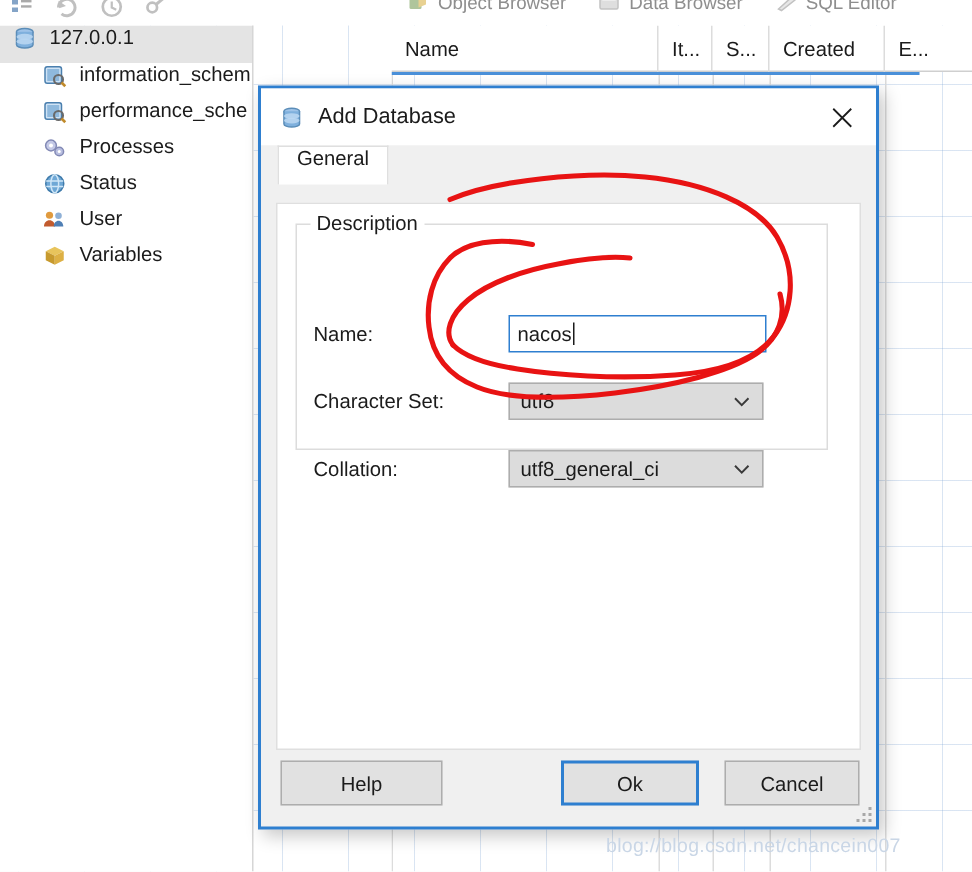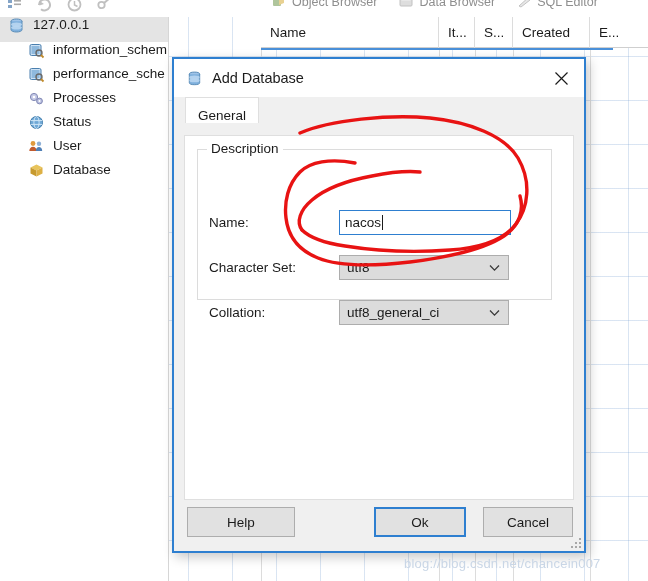--- a/index.html
+++ b/index.html
@@ -158,21 +158,21 @@
   .tabstrip {
     position: relative;
     height: 26px;
     background: #f0f0f0;
     padding-left: 11px;
     display: flex; align-items: flex-end;
   }
   .tab {
     height: 26px;
     padding: 0 12px;
-    display: flex; align-items: flex-end;
+    display: flex; align-items: flex-start;
     font-size: 13.5px;
     color: #1b1b1b;
     background: #f0f0f0;
   }
   .tab.active {
     background: #ffffff;
     border: 1px solid #dfdfdf;
     border-bottom: none;
   }
 
@@ -429,21 +429,21 @@
     </div>
 
     <div class="tree-row child">
       <span class="tree-ic">
         <svg width="17" height="17" viewBox="0 0 17 17">
           <path d="M2.5 5.5 L8.5 2.5 L14.5 5.5 L8.5 8.5 z" fill="#e8c45c"></path>
           <path d="M2.5 5.5 v6 L8.5 14.5 v-6 z" fill="#c79a2e"></path>
           <path d="M14.5 5.5 v6 L8.5 14.5 v-6 z" fill="#ddb044"></path>
         </svg>
       </span>
-      <span class="lbl">Database</span>
+      <span class="lbl">Variables</span>
     </div>
   </div>
 
   <div class="grid-area">
     <div class="grid-head">
       <div class="gh-cell" style="width:178px">
         <span>Name</span>
       </div>
       <div class="gh-cell" style="width:36px">
         <span>It...</span>

